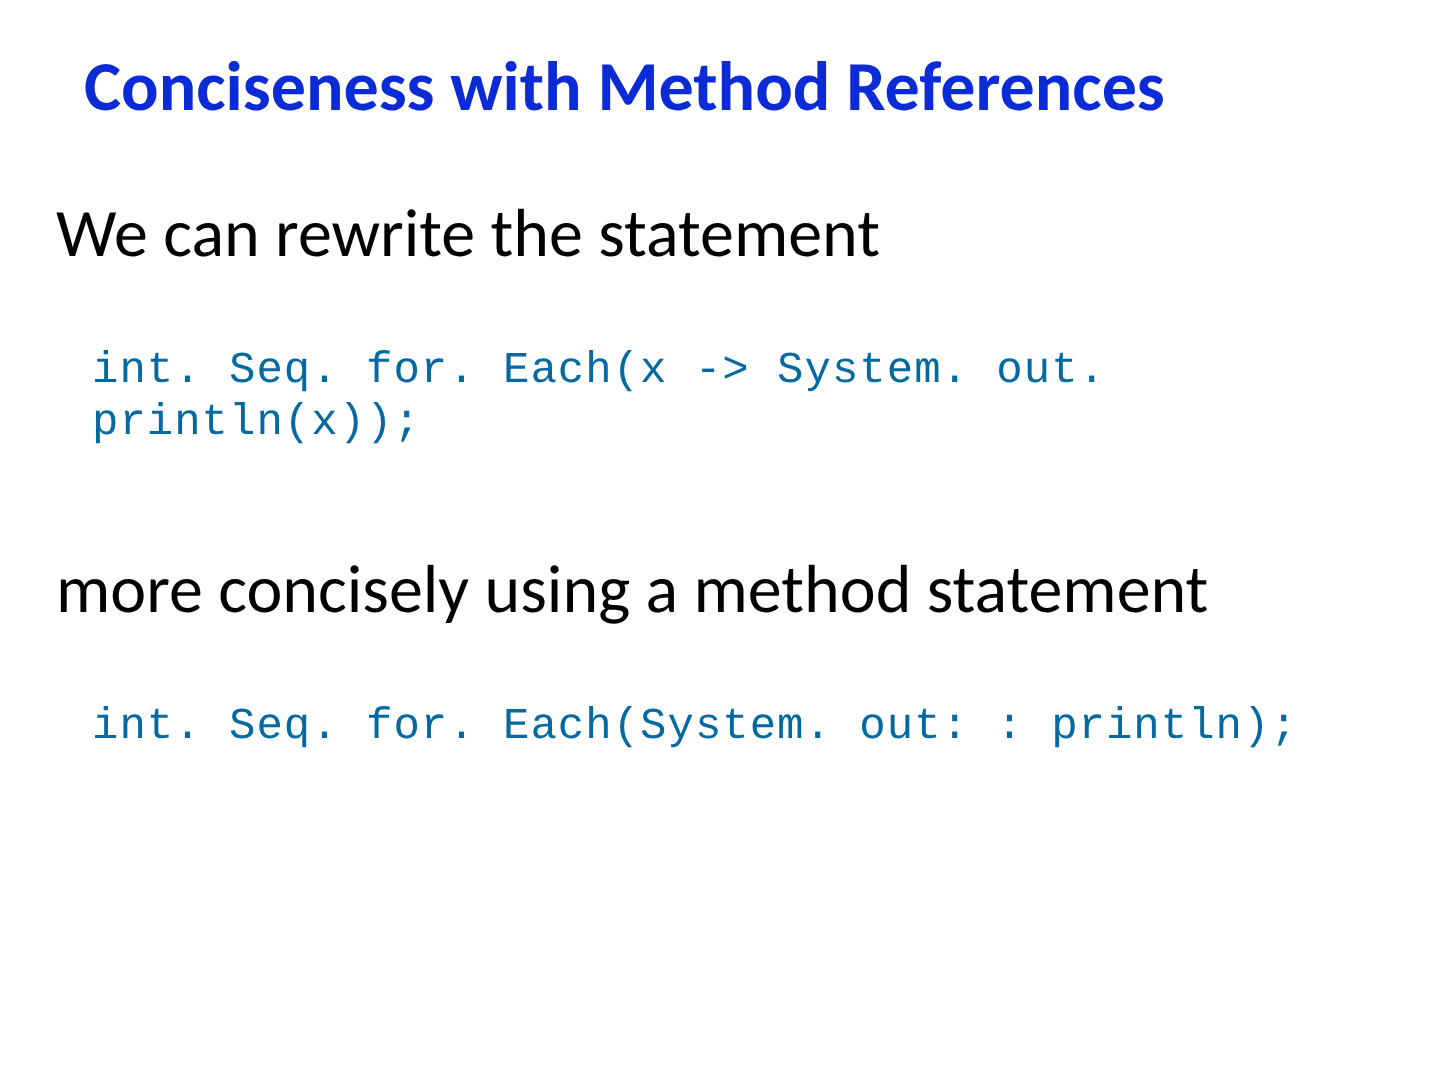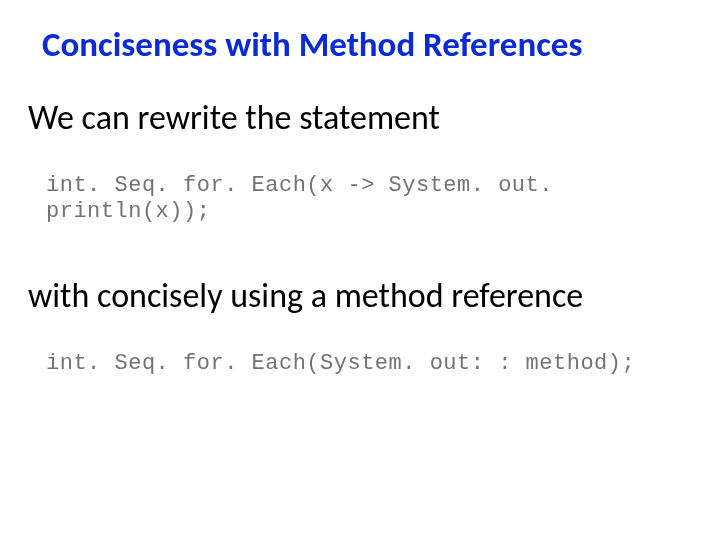--- a/index.html
+++ b/index.html
@@ -27,28 +27,28 @@
   }
   .body-text {
     font-size: 34px;
     color: #000000;
     margin: 0 0 34px 0;
     line-height: 1.2;
   }
   .code-text {
     font-family: Consolas, "Courier New", monospace;
     font-size: 22px;
-    color: #737373;
+    color: #0369a1;
     margin: 0 0 50px 18px;
     line-height: 1.2;
     letter-spacing: 0.5px;
   }
 </style>
 </head>
 <body>
 
 <div class="slide">
   <h1 class="title">Conciseness with Method References</h1>
   <p class="body-text">We can rewrite the statement</p>
   <p class="code-text">int. Seq. for. Each(x -&gt; System. out. println(x));</p>
-  <p class="body-text">with concisely using a method reference</p>
-  <p class="code-text">int. Seq. for. Each(System. out: : method);</p>
+  <p class="body-text">more concisely using a method statement</p>
+  <p class="code-text">int. Seq. for. Each(System. out: : println);</p>
 </div>
 
 </body></html>

